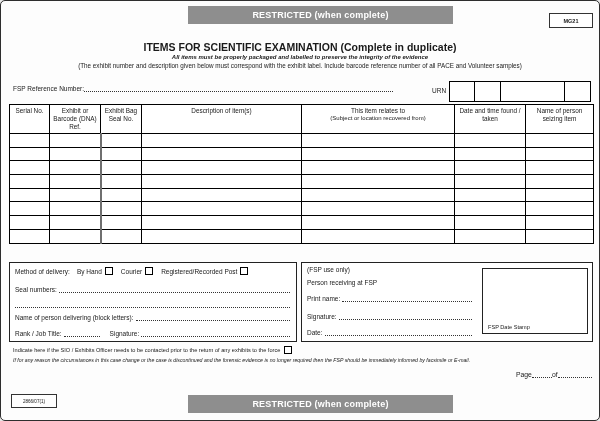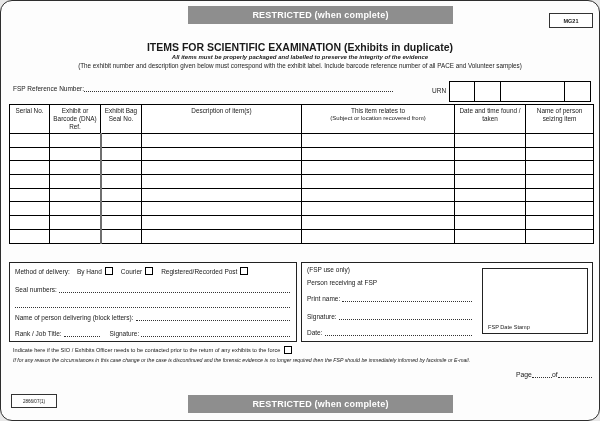--- a/index.html
+++ b/index.html
@@ -1,19 +1,19 @@
 <!DOCTYPE html>
 <html><head>
 <meta charset="utf-8">
 <style>
   * { margin:0; padding:0; box-sizing:border-box; }
   html,body { background:#e8e8e8; }
   .page {
     position:relative; width:600px; height:421px; background:#fdfdfd;
-    border:1.5px solid #2e2e2e; border-radius:12px; overflow:hidden;
+    border:1.5px solid #2e2e2e; border-radius:5px; overflow:hidden;
     font-family:"Liberation Sans", sans-serif; color:#1a1a1a;
   }
   .banner {
     position:absolute; left:187px; width:265px; height:18px;
     display:flex; align-items:center; justify-content:center;
     font-weight:bold; font-size:9px; letter-spacing:.2px;
   }
   .banner.top { top:5px; }
   .banner.bottom { top:394px; }
   .form-code-box {
@@ -66,21 +66,21 @@
   .form-ref-box { position:absolute; left:10px; top:393px; width:46px; height:14px; border:1px solid #333; display:flex; align-items:center; justify-content:center; font-size:4.6px; background:#fff; }
 </style>
 </head>
 <body>
 
 <div class="page">
 
   <div class="banner top" style="background: rgb(142, 142, 142); color: rgb(255, 255, 255);">RESTRICTED (when complete)</div>
   <div class="form-code-box">MG21</div>
 
-  <div class="title">ITEMS FOR SCIENTIFIC EXAMINATION (Exhibits in duplicate)</div>
+  <div class="title">ITEMS FOR SCIENTIFIC EXAMINATION (Complete in duplicate)</div>
   <div class="subtitle">All items must be properly packaged and labelled to preserve the integrity of the evidence</div>
   <div class="instruction">(The exhibit number and description given below must correspond with the exhibit label.  Include barcode reference number of all PACE and Volunteer samples)</div>
 
   <div class="ref-row">
     <span class="lbl">FSP Reference Number:</span>
     <span class="dots grow"></span>
   </div>
   <div class="urn-label">URN</div>
   <div class="urn-box">
     <div class="cell urn-c1"></div>

